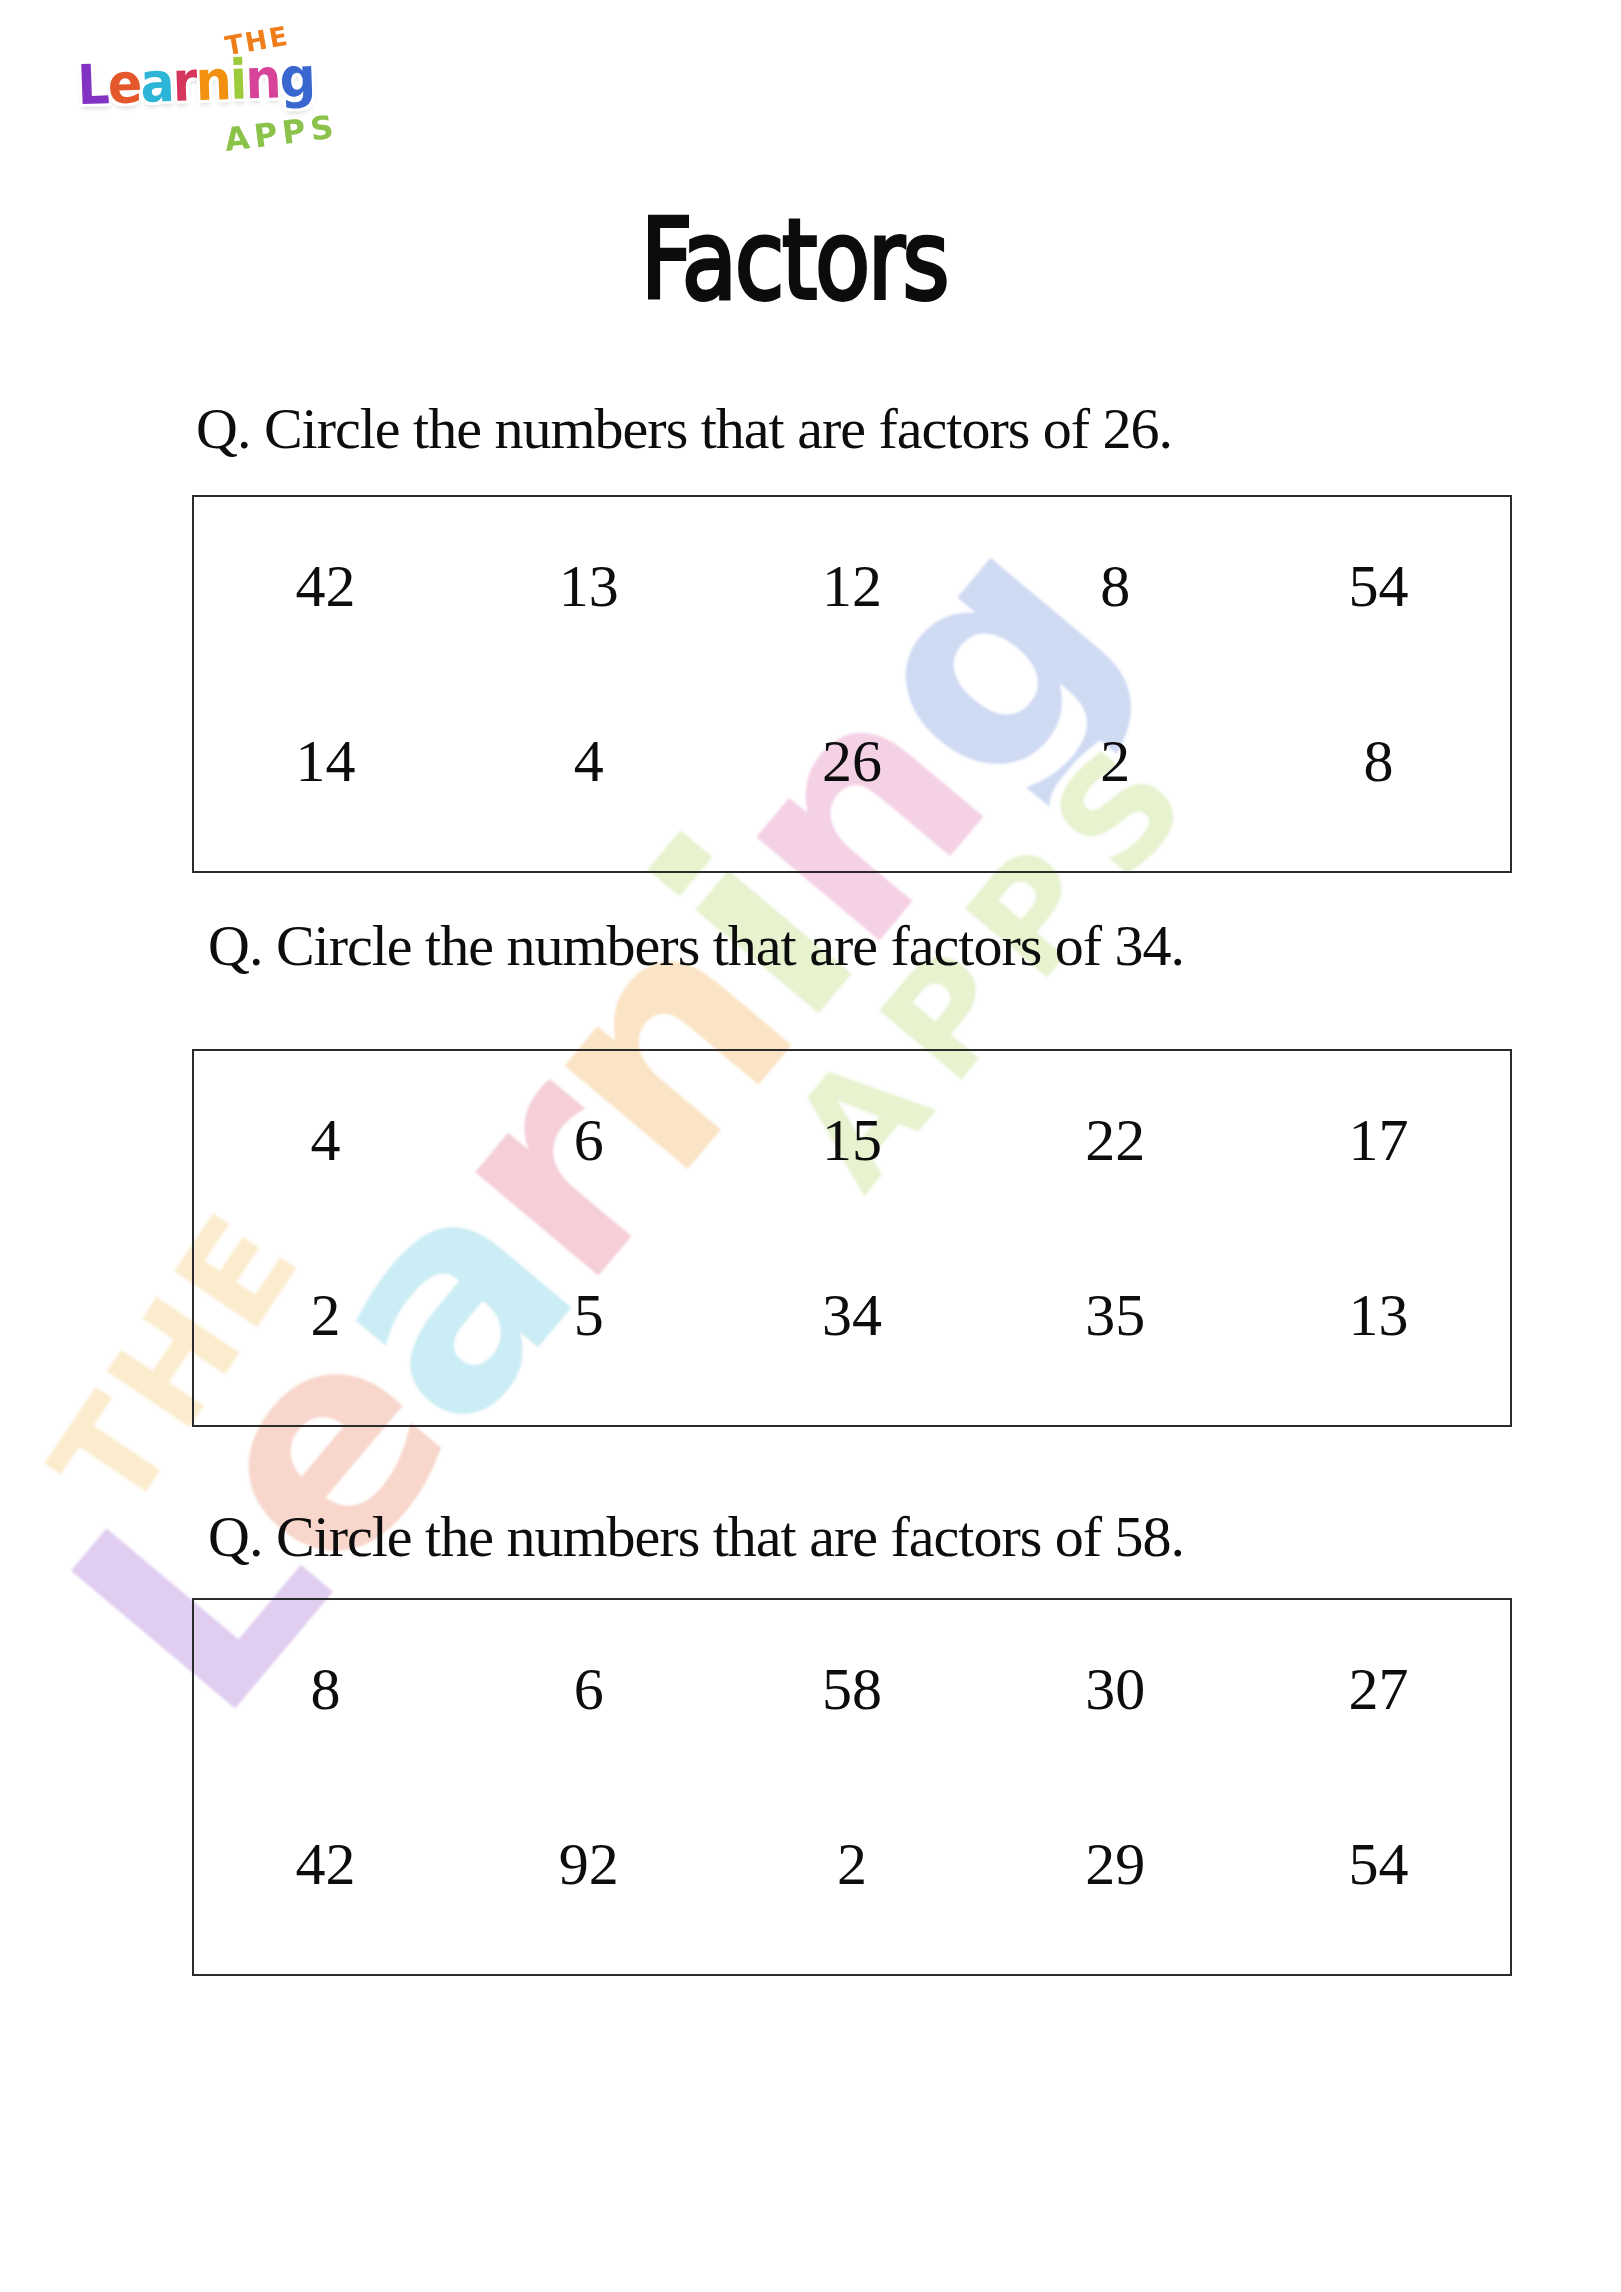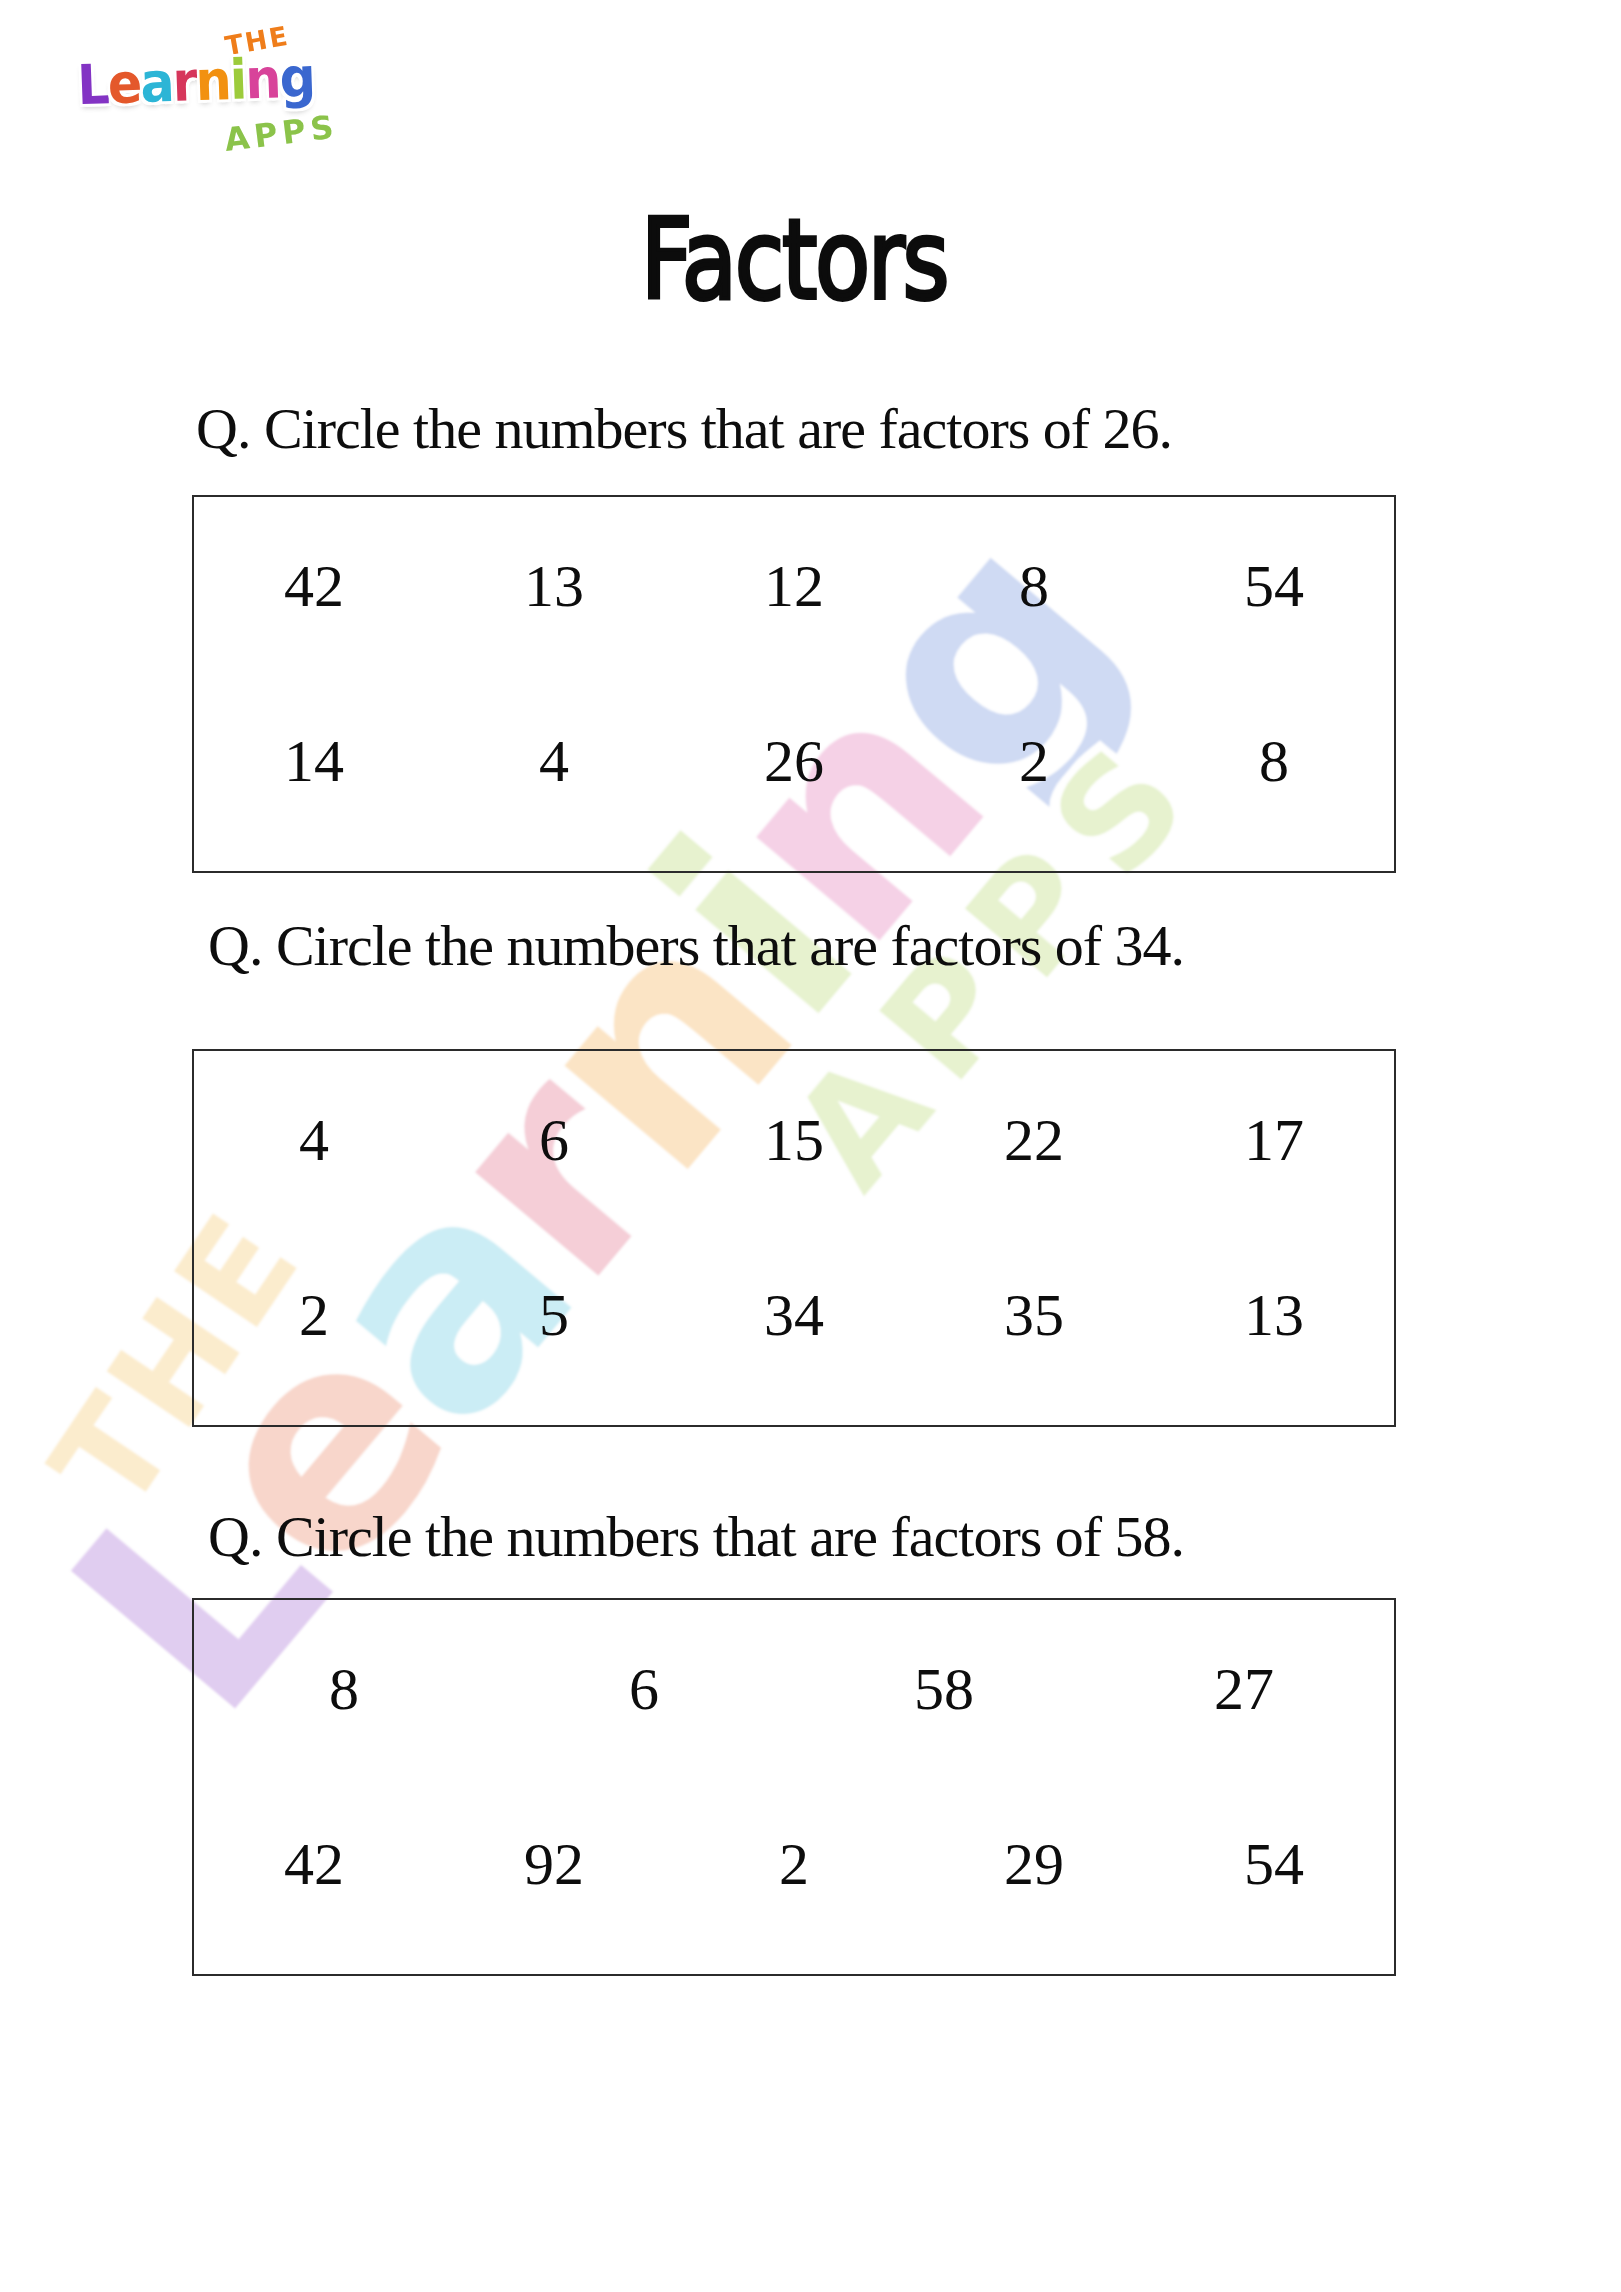--- a/index.html
+++ b/index.html
@@ -79,21 +79,21 @@
     position:absolute; left:196px; width:1274px;
     font-family:"Liberation Serif", serif;
     font-size:58px; color:#0d0d0d; letter-spacing:-1px;
     white-space:nowrap;
   }
   .q1 { top:395px; }
   .q2 { top:912px; left:208px; }
   .q3 { top:1464px; left:208px;margin-top:39px; }
 
   .numbers-box {
-    position:absolute; left:192px; width:1204px; height:378px;
+    position:absolute; left:192px; width:1320px; height:378px;
     border:2px solid #2b2b2b;
     background:transparent;
   }
   .b1 { top:495px; }
   .b2 { top:1049px; }
   .b3 { top:1598px; }
 
   .numbers-row { display:flex; height:178px; }
   .numbers-row.r2 { height:173px; }
   .number-cell {
@@ -170,20 +170,21 @@
       <div class="number-cell">13</div>
     </div>
   </div>
 
   <div class="question q3">Q. Circle the numbers that are factors of 58.</div>
   <div class="numbers-box b3">
     <div class="numbers-row r1">
       <div class="number-cell">8</div>
       <div class="number-cell">6</div>
       <div class="number-cell">58</div>
+      <div class="number-cell">30</div>
       <div class="number-cell">27</div>
     </div>
     <div class="numbers-row r2">
       <div class="number-cell">42</div>
       <div class="number-cell">92</div>
       <div class="number-cell">2</div>
       <div class="number-cell">29</div>
       <div class="number-cell">54</div>
     </div>
   </div>

